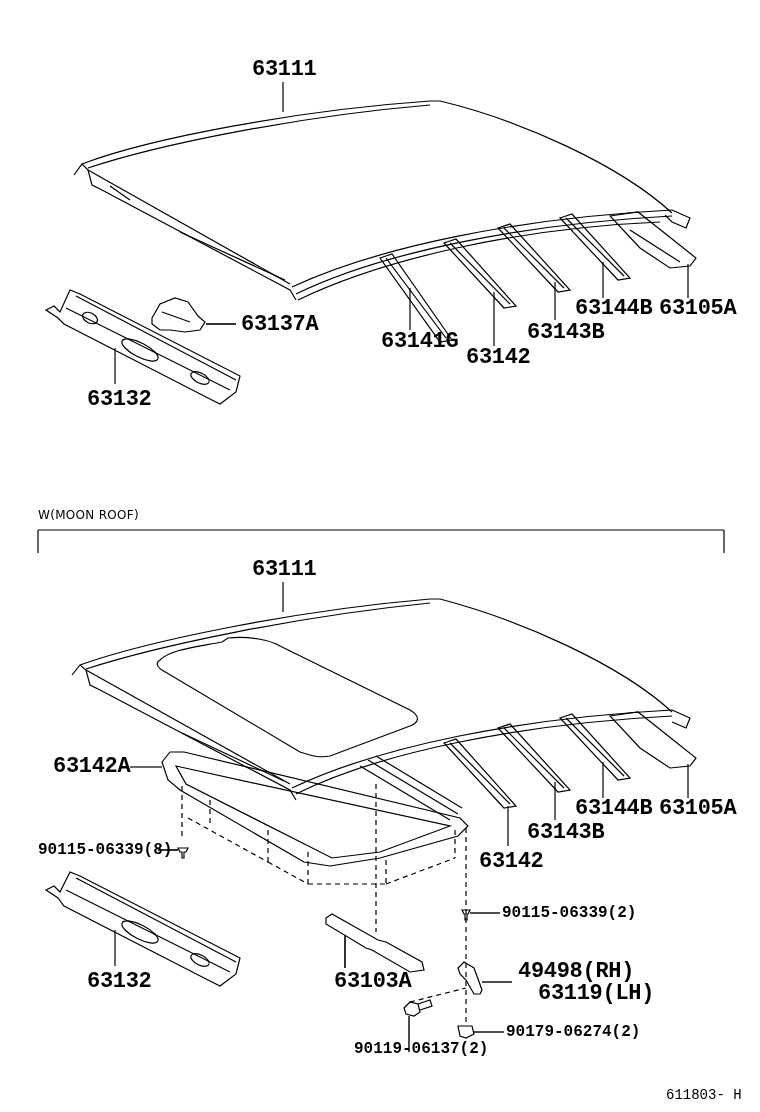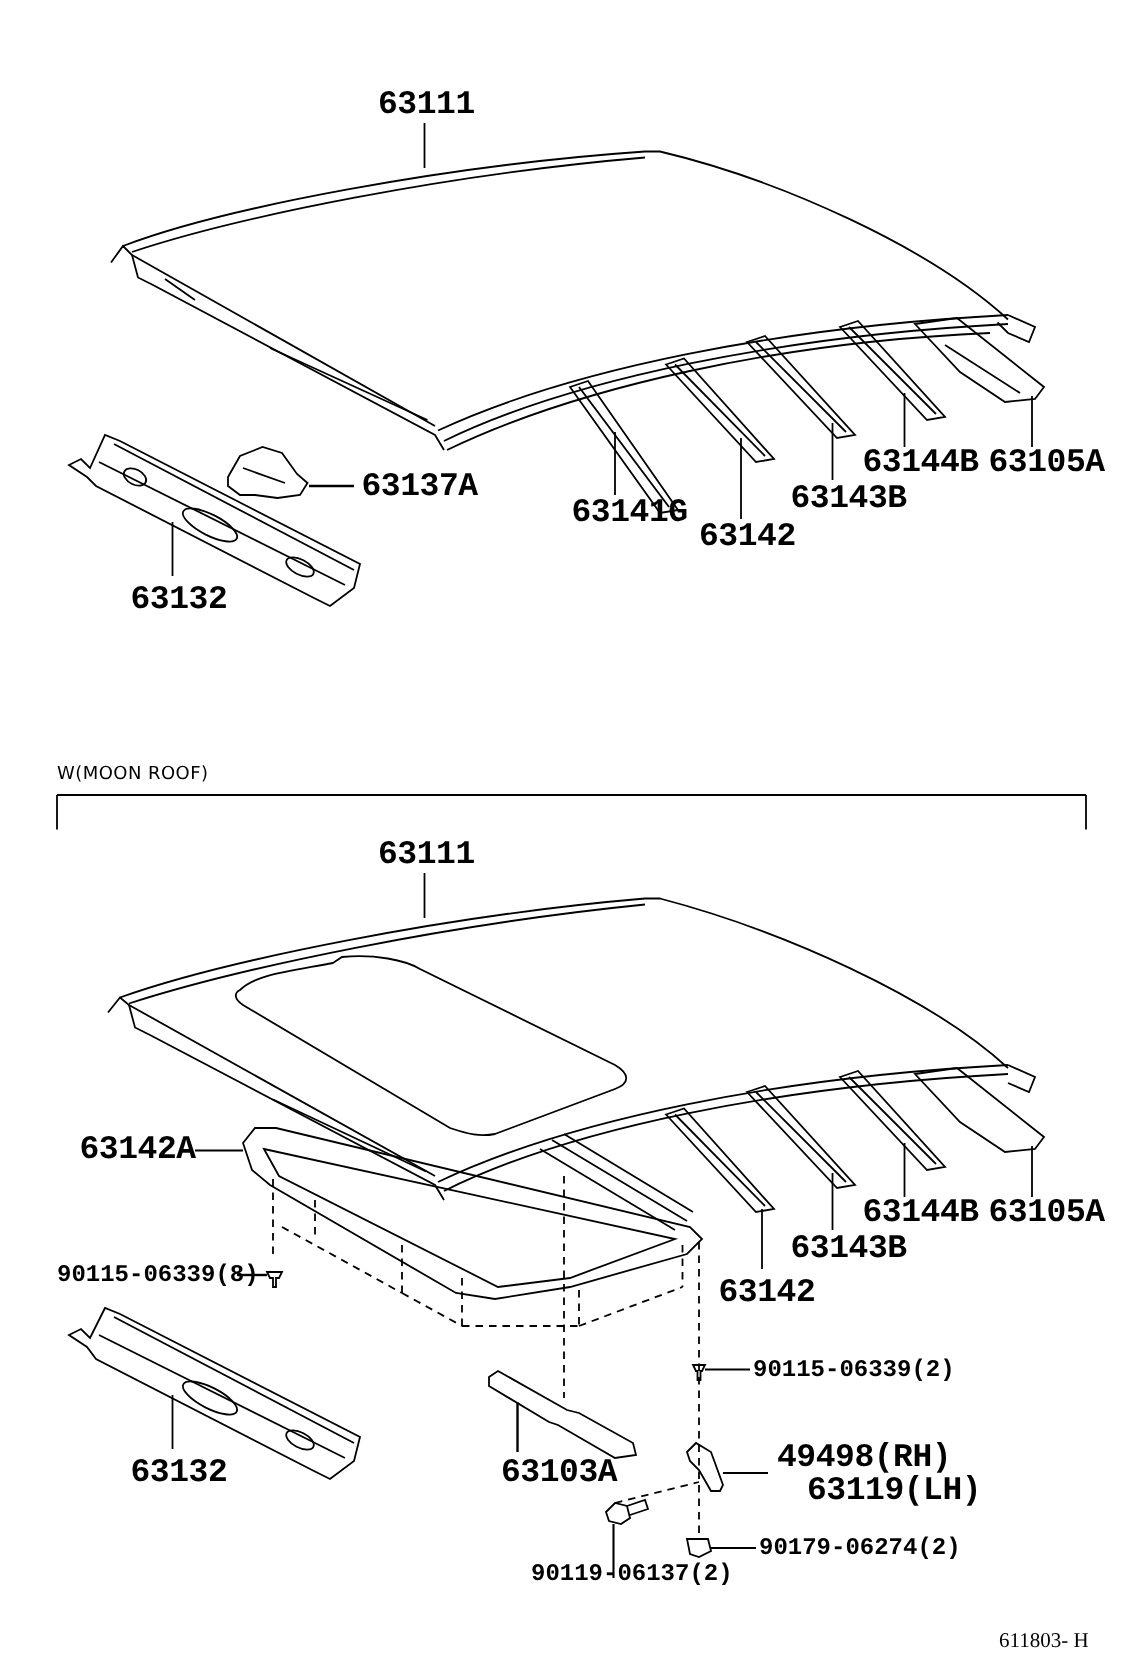--- a/index.html
+++ b/index.html
@@ -1,21 +1,21 @@
 <!DOCTYPE html>
 <html><head>
 <meta charset="utf-8">
 <style>
   html, body { margin: 0; padding: 0; background: #ffffff; }
   body { width: 760px; height: 1112px; position: relative; overflow: hidden; font-family: "DejaVu Sans Mono", monospace; color: #000; }
   svg.drawing { position: absolute; left: 0; top: 0; width: 760px; height: 1112px; }
   .lbl { position: absolute; font-family: "Liberation Mono", "DejaVu Sans Mono", monospace; font-weight: bold; font-size: 22px; line-height: 20px; white-space: nowrap; color: #000; letter-spacing: -0.3px; }
   .lbl.sm { font-size: 16px; line-height: 18px; letter-spacing: 0px; }
   .caption { position: absolute; font-family: "DejaVu Sans", sans-serif; font-size: 12px; color: #000; letter-spacing: 0.3px; }
-  .code { position: absolute; font-family: Liberation Serif, serif; font-size: 14px; color: #000; }
+  .code { position: absolute; font-family: Liberation Mono, monospace; font-size: 14px; color: #000; }
 </style>
 </head>
 <body>
 
 <svg class="drawing" viewBox="0 0 760 1112" xmlns="http://www.w3.org/2000/svg" fill="none" stroke="#000" stroke-width="1.2">
 
   <g>
 
     <path d="M82,164 C150,138 300,110 430,101 L440,101 C520,120 620,165 672,213"></path>
     <path d="M88,168 C160,144 300,116 430,105"></path>

